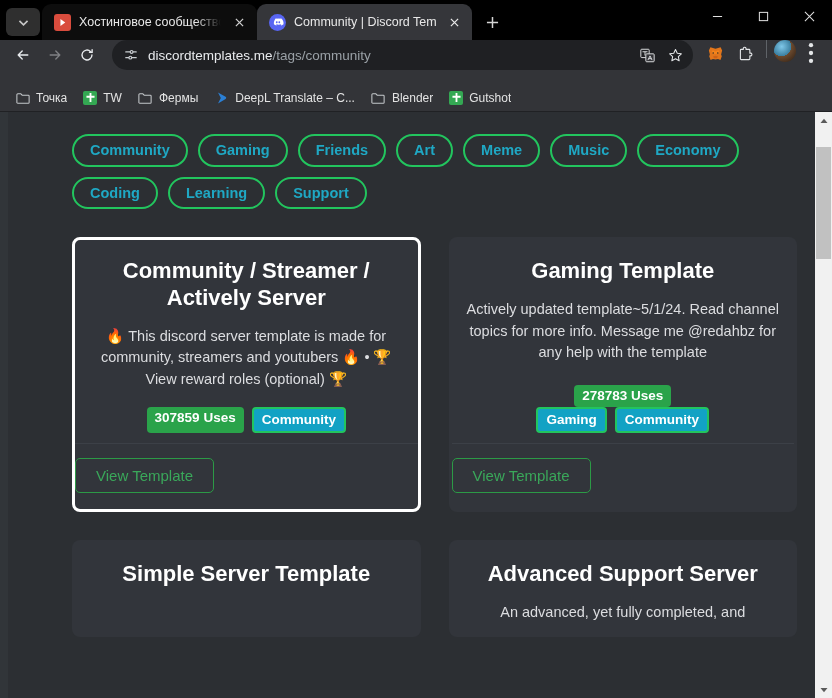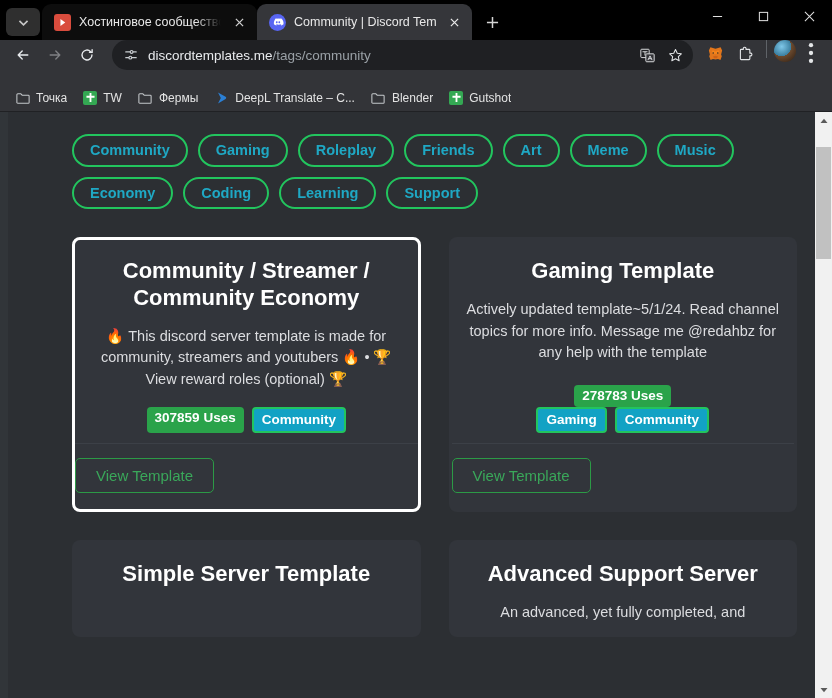--- a/index.html
+++ b/index.html
@@ -364,36 +364,35 @@
   <div class="viewport">
 
     <div class="page">
       <div class="left-gutter"></div>
 
       <div class="page-inner">
 
         <div class="tagrow">
           <button class="tag">Community</button>
           <button class="tag">Gaming</button>
-          <button class="tag">Roleplay</button>
           <button class="tag">Friends</button>
           <button class="tag">Art</button>
           <button class="tag">Meme</button>
           <button class="tag">Music</button>
           <button class="tag">Economy</button>
           <button class="tag">Coding</button>
           <button class="tag">Learning</button>
           <button class="tag">Support</button>
         </div>
 
         <div class="grid">
 
           <div class="card selected">
             <div class="card-body">
-              <div class="card-title">Community / Streamer / Community Economy</div>
+              <div class="card-title">Community / Streamer / Actively Server</div>
               <div class="card-desc">🔥 This discord server template is made for community, streamers and youtubers 🔥 • 🏆 View reward roles (optional) 🏆</div>
               <div class="card-meta">
                 <div class="badge-line">
                   <span class="badge uses">307859 Uses</span>
                   <span class="badge tag">Community</span>
                 </div>
               </div>
             </div>
             <div class="card-foot">
               <button class="view-btn">View Template</button>

